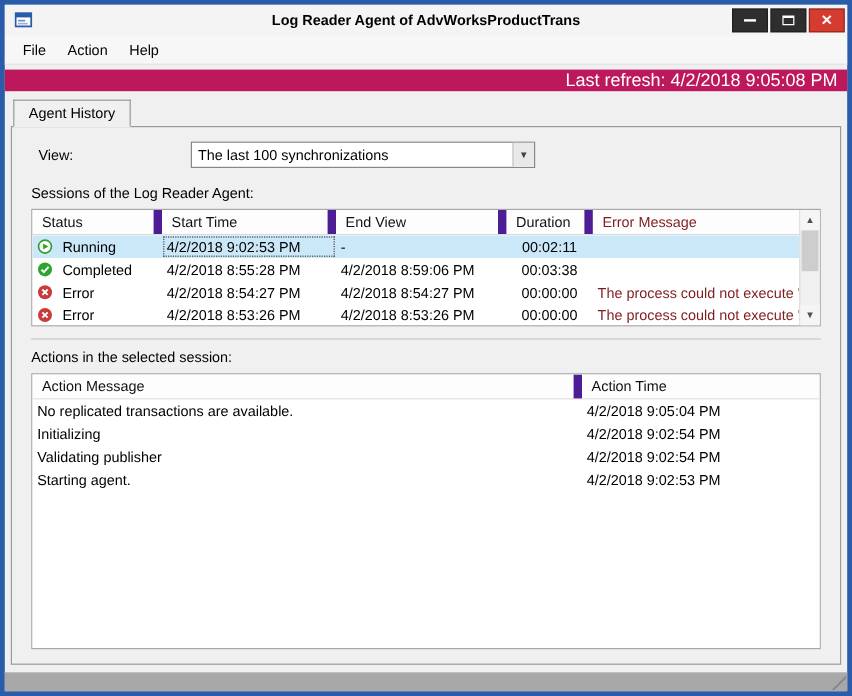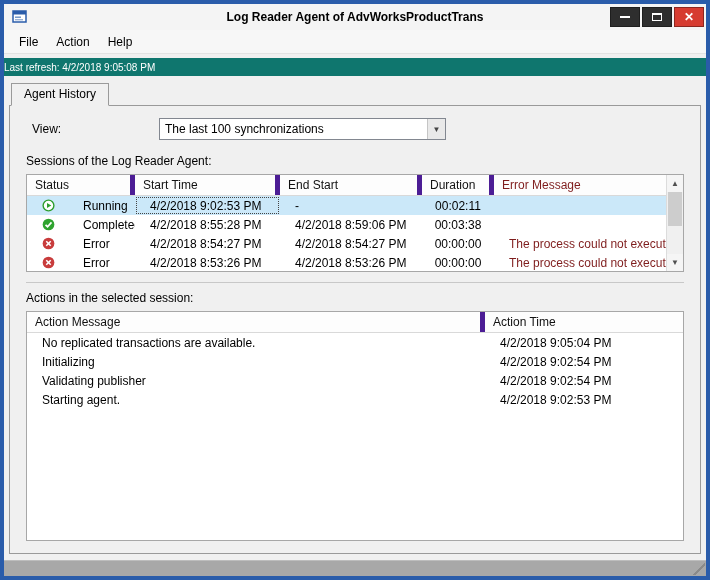--- a/index.html
+++ b/index.html
@@ -34,22 +34,22 @@
 
   
   .menubar{
     height:24px; background:#f7f7f7; display:flex; align-items:center;
     padding-left:6px; flex:0 0 auto; border-bottom:1px solid #e3e3e3;
   }
   .menu-item{ padding:3px 9px; cursor:default; }
 
   
   .refresh-strip{
-    height:18px; background:#0f766e; color:#ffffff; font-size:10px;
-    display:flex; align-items:center; 
+    height:18px; background:#be185d; color:#ffffff; font-size:15px;
+    display:flex; align-items:center; justify-content:flex-end;
     padding-right:8px; flex:0 0 auto; margin-top:4px;
   }
 
   
   .content{ flex:1 1 auto; display:flex; flex-direction:column; padding:6px 5px 6px 5px; overflow:hidden; }
   .tab-row{ display:flex; padding-left:2px; flex:0 0 auto; }
   .tab{
     position:relative; z-index:2; bottom:-1px;
     padding:3px 12px 4px 12px; background:#f0f0f0;
     border:1px solid #9a9a9a; border-bottom:1px solid #f0f0f0;
@@ -73,27 +73,27 @@
     background:#e9e9e9; border-left:1px solid #c5c5c5; font-size:8px; color:#444;
   }
 
   .section-label{ flex:0 0 auto; margin:0 0 6px 0; }
 
   
   .table{ border:1px solid #a7a7a7; background:#fff; display:flex; flex:0 0 auto; }
   .tmain{ flex:1; display:flex; flex-direction:column; overflow:hidden; }
   .thead{ display:flex; background:#fdfdfd; border-bottom:1px solid #d9d9d9; flex:0 0 auto; }
   .th{
-    padding:3px 8px 3px 8px; border-right:5px solid #4c1d95; color:#111;
+    padding:3px 8px 3px 8px; border-right:7px solid #4c1d95; color:#111;
     white-space:nowrap; overflow:hidden; cursor:default; height:20px;
   }
   .tbody{ flex:1; background:#fff; overflow:hidden; }
   .trow{ display:flex; height:19px; align-items:center; cursor:default; }
   .trow.selected{ background:#cbe8f9; }
-  .cell{ padding:0 15px; white-space:nowrap; overflow:hidden; height:100%; display:flex; align-items:center;gap:20px; }
+  .cell{ padding:0 4px; white-space:nowrap; overflow:hidden; height:100%; display:flex; align-items:center; }
   .cell.focus{ outline:1px dotted #444; outline-offset:-2px; }
 
   .c-status{ width:108px; }
   .c-start{ width:145px; }
   .c-end{ width:142px; }
   .c-dur{ width:72px; justify-content:center; text-align:right; }
   .th.c-dur{ text-align:left; justify-content:flex-start; }
   .c-err{ flex:1; color:#7f1d1d; }
 
   .sicon{ display:inline-flex; width:14px; margin-right:7px; flex:0 0 auto; }
@@ -181,21 +181,21 @@
         </div>
       </div>
 
       <div class="section-label">Sessions of the Log Reader Agent:</div>
 
       <div class="table sessions">
         <div class="tmain">
           <div class="thead">
             <div class="th c-status">Status</div>
             <div class="th c-start">Start Time</div>
-            <div class="th c-end">End Start</div>
+            <div class="th c-end">End View</div>
             <div class="th c-dur">Duration</div>
             <div class="th c-err" style="border-right:none;">Error Message</div>
           </div>
           <div class="tbody">
               <div class="trow selected">
                 <div class="cell c-status">
                   <span class="sicon">
                     <svg width="13" height="13" viewBox="0 0 14 14">
                       <circle cx="7" cy="7" r="5.8" fill="#fff" stroke="#2e9e2e" stroke-width="1.5"></circle>
                       <path d="M5.4 4.3 L10 7 L5.4 9.7 Z" fill="#2e9e2e"></path>

